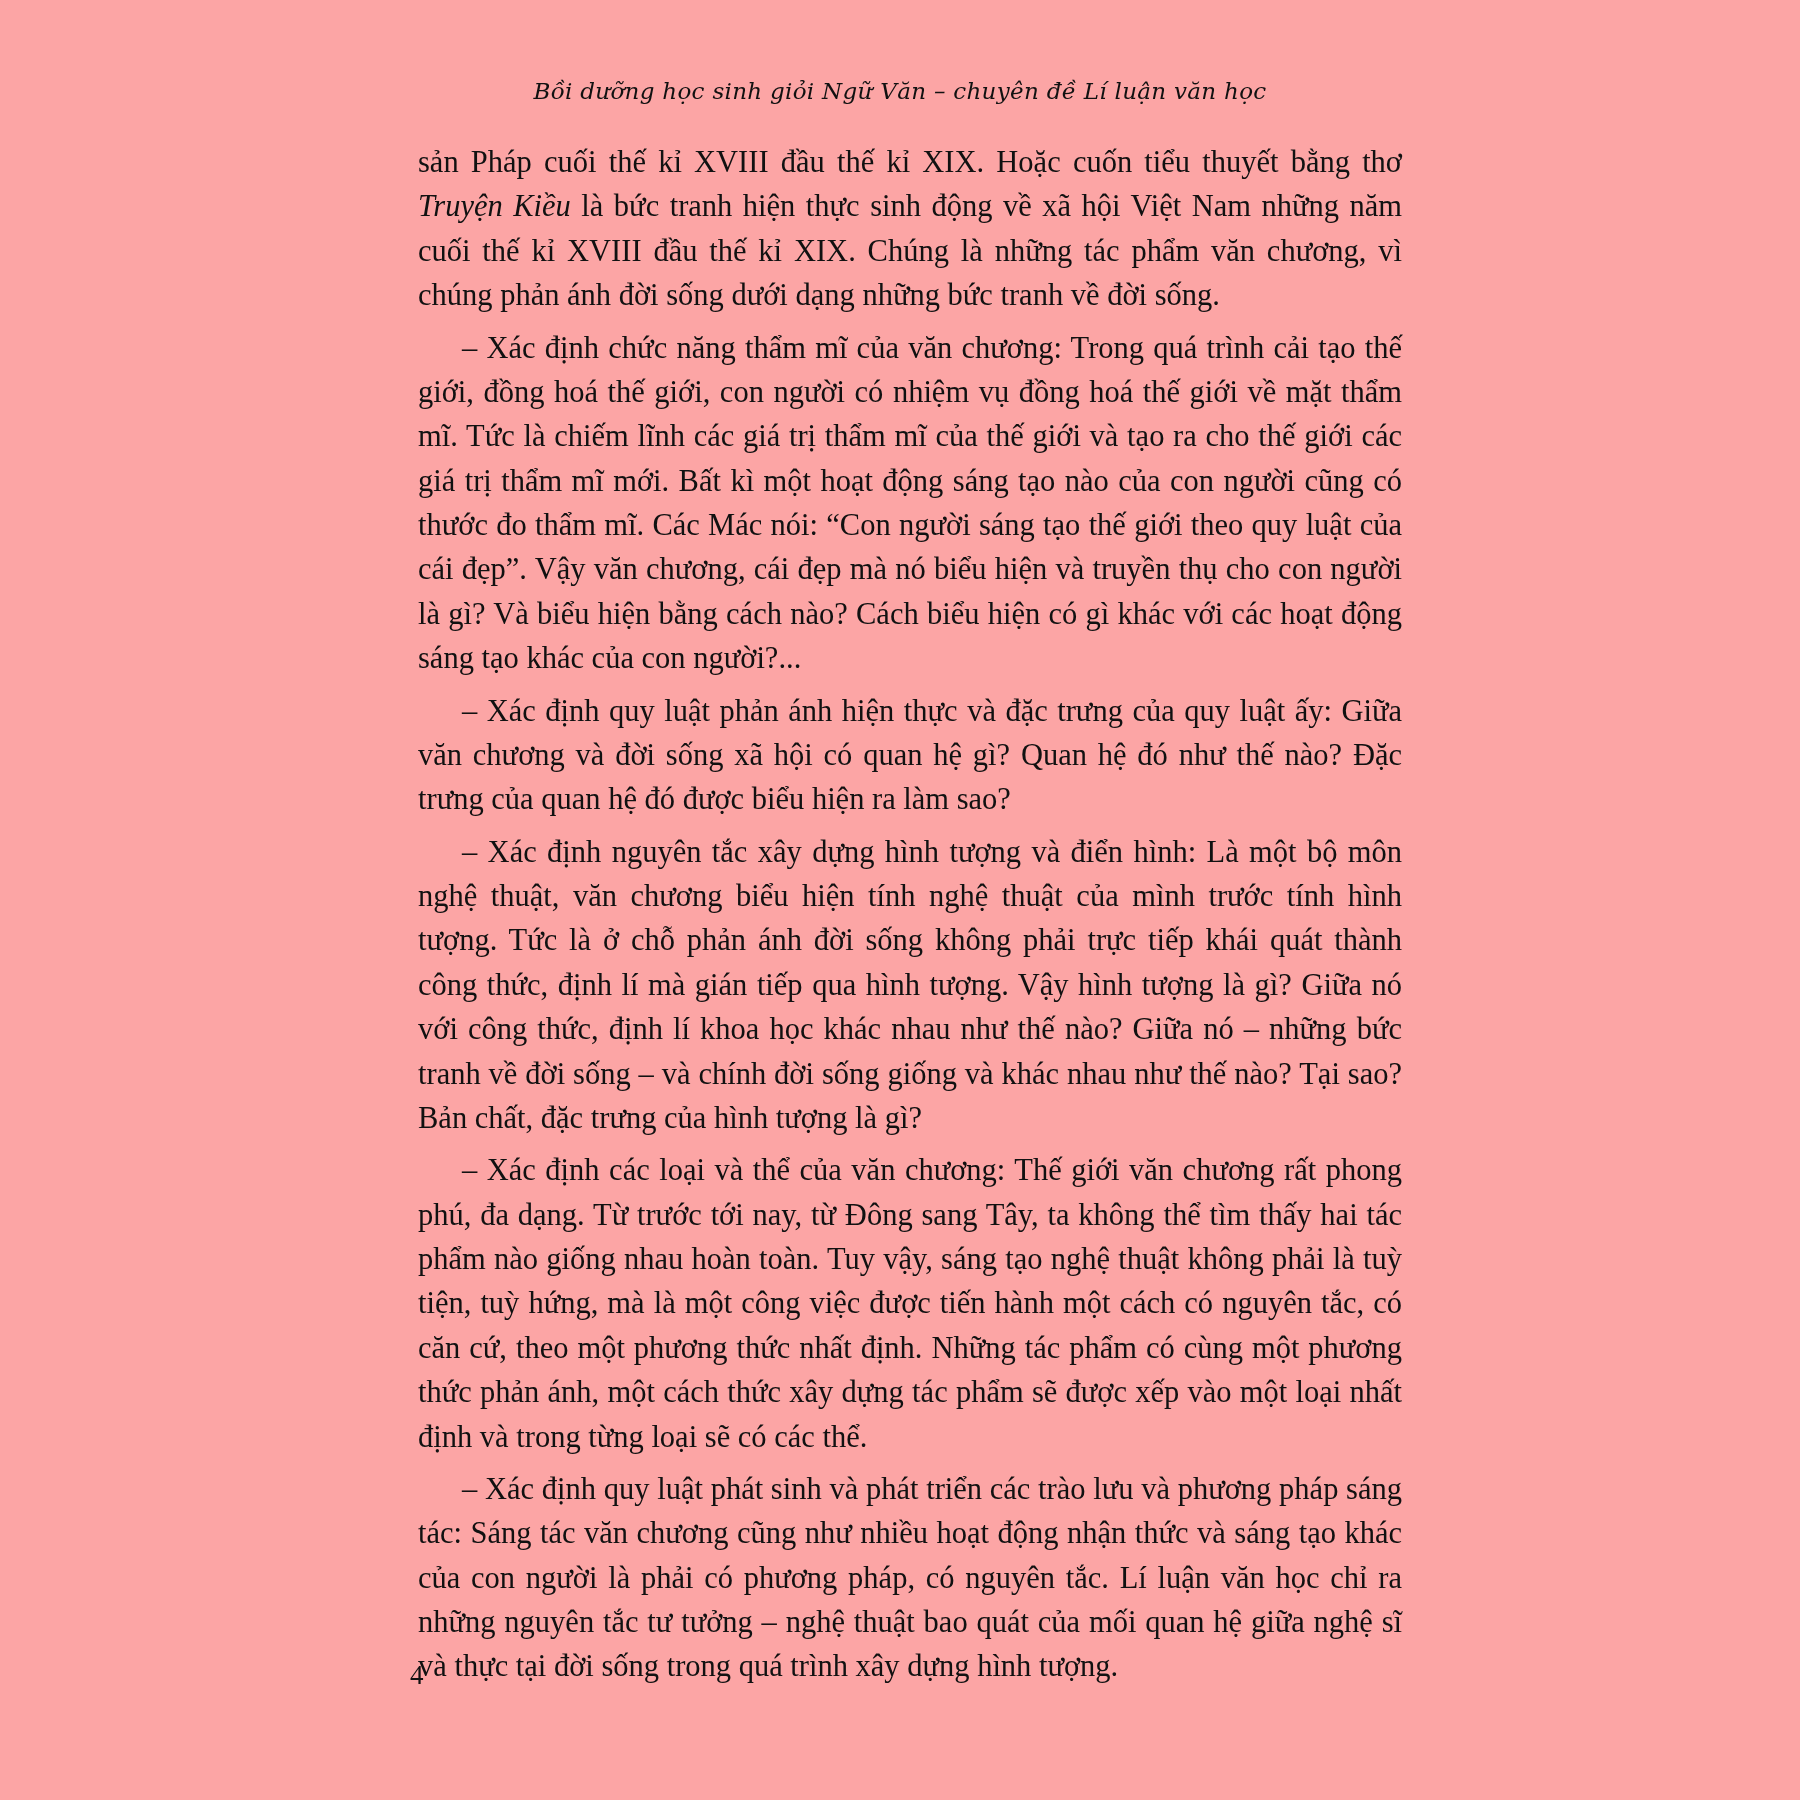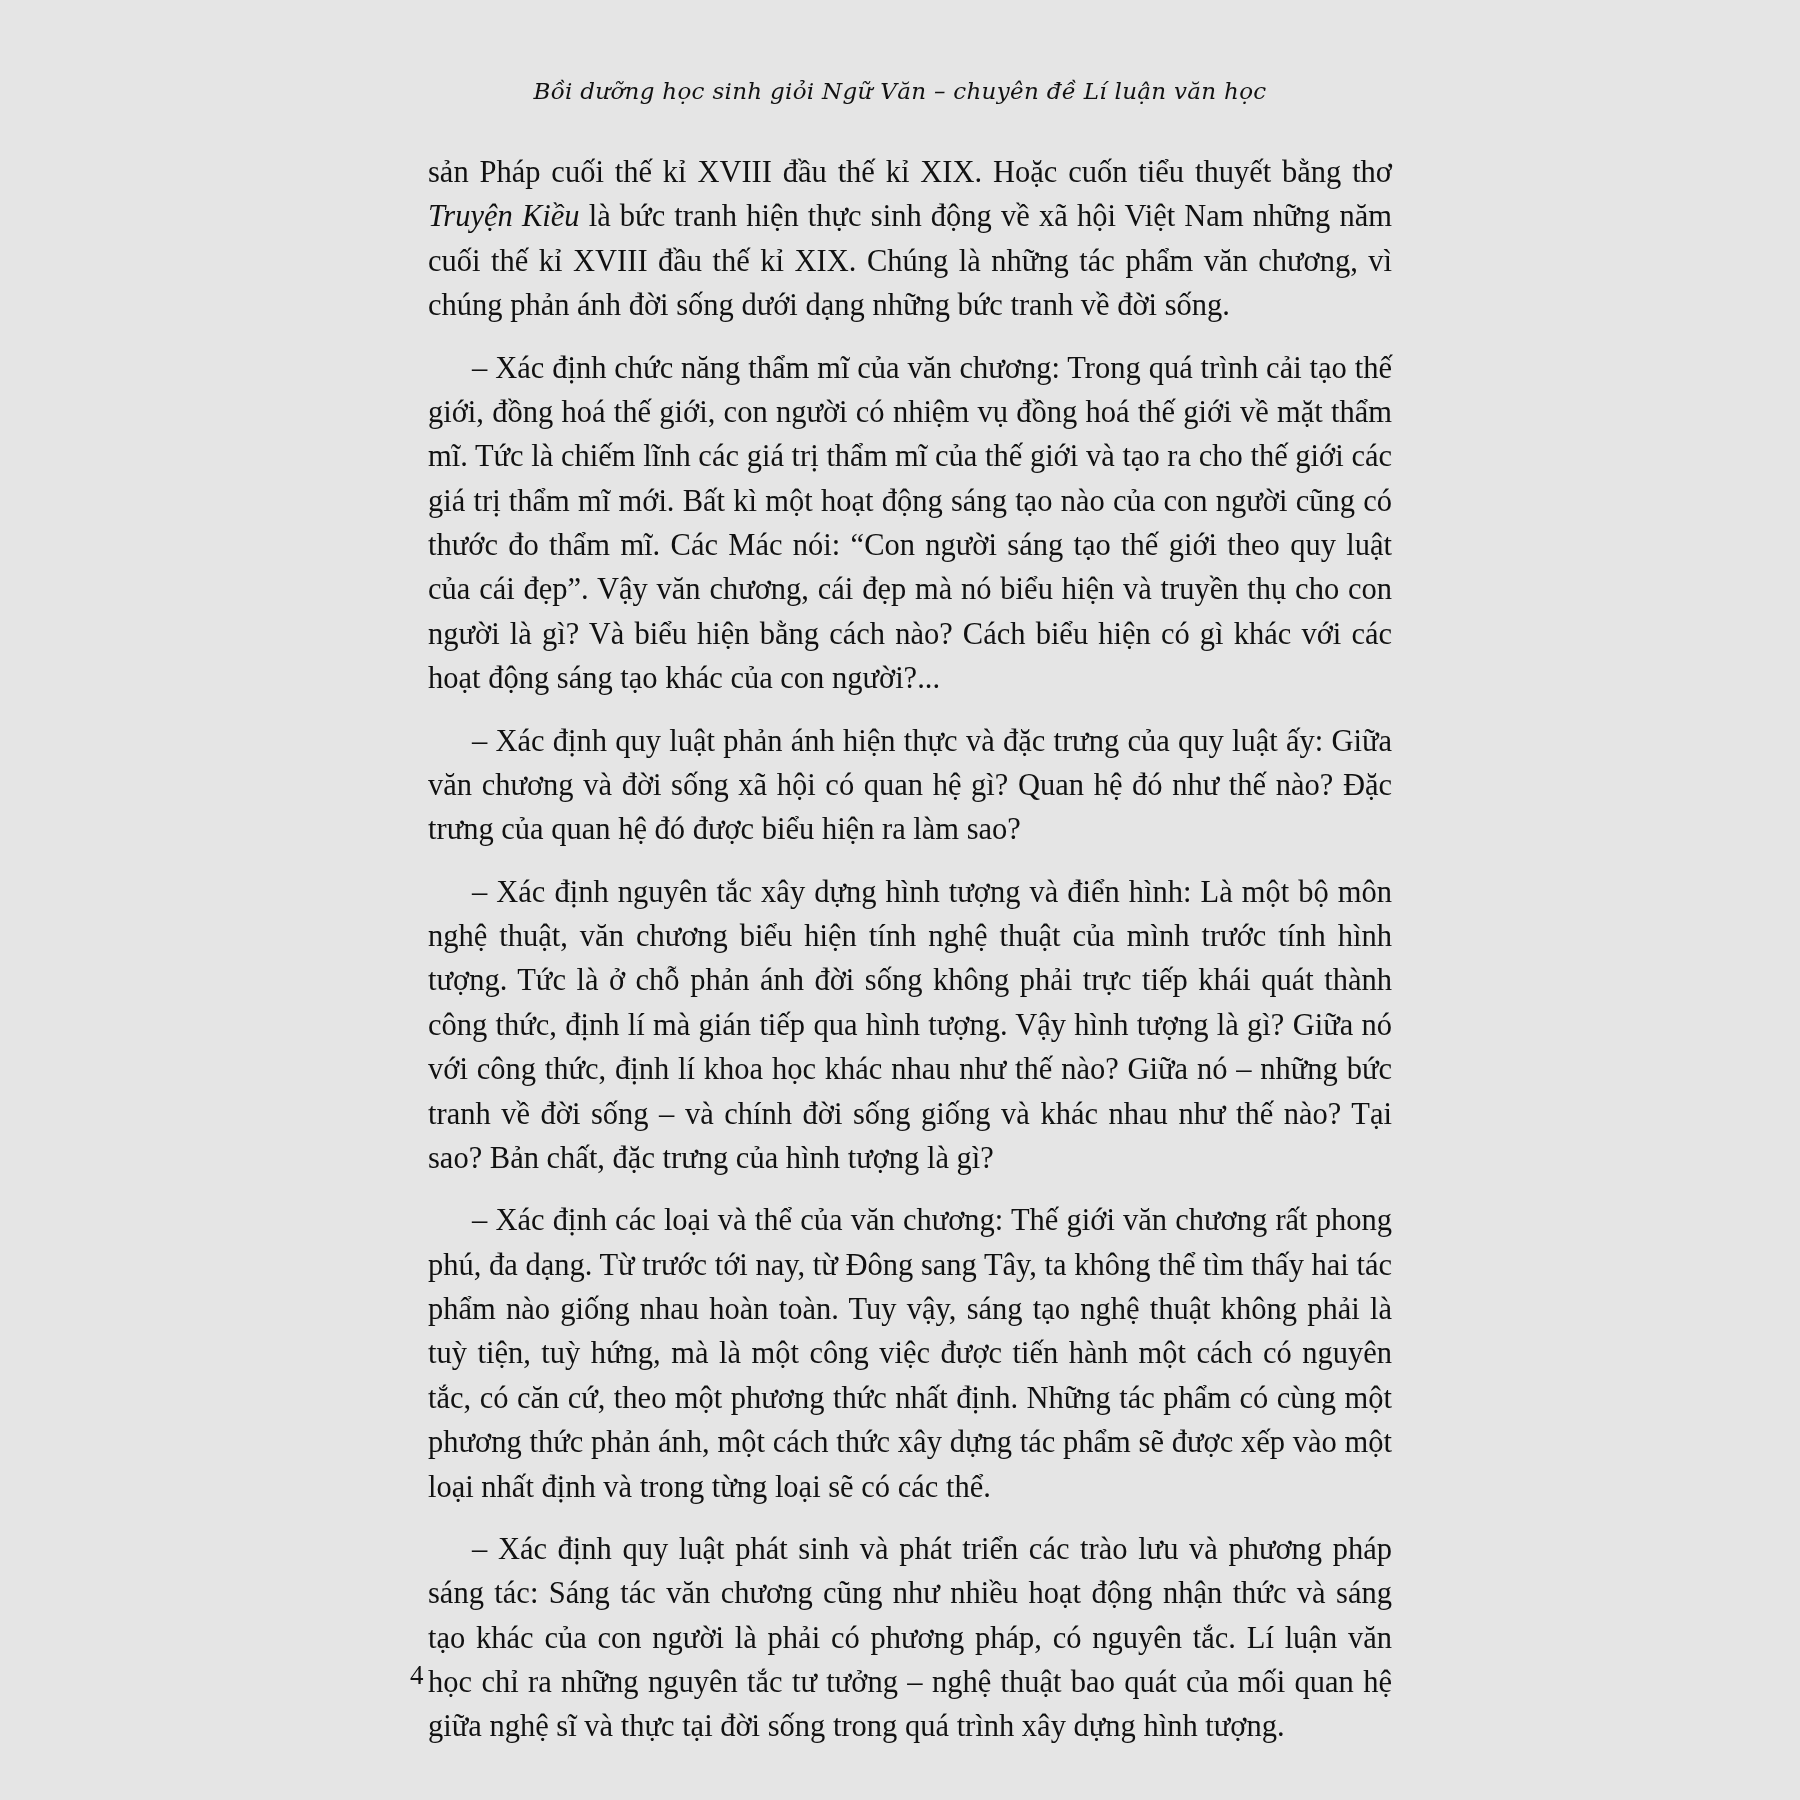--- a/index.html
+++ b/index.html
@@ -14,21 +14,21 @@
     color: #1a1a1a;
     position: relative;
     overflow: hidden;
   }
   .page {
     position: absolute;
     left: 0;
     top: 0;
     width: 1800px;
     height: 1800px;
-    background: #e5e5e5;
+    background: #fca5a5;
   }
   .running-head {
     position: absolute;
     left: 410px;
     top: 78px;
     width: 980px;
     text-align: center;
     font-family: "DejaVu Serif", serif;
     font-style: italic;
     font-size: 23px;
@@ -36,21 +36,21 @@
     color: #111;
     white-space: nowrap;
   }
   .body-col {
     position: absolute;
     left: 410px;
     top: 132px;
     width: 1000px;
   }
   .para {
-    margin: 18px;
+    margin: 8px;
     font-size: 30.5px;
     line-height: 1.455;
     text-align: justify;
     text-justify: inter-word;
     color: #111;
     hyphens: none;
   }
   .para.indent {
     text-indent: 44px;
   }

